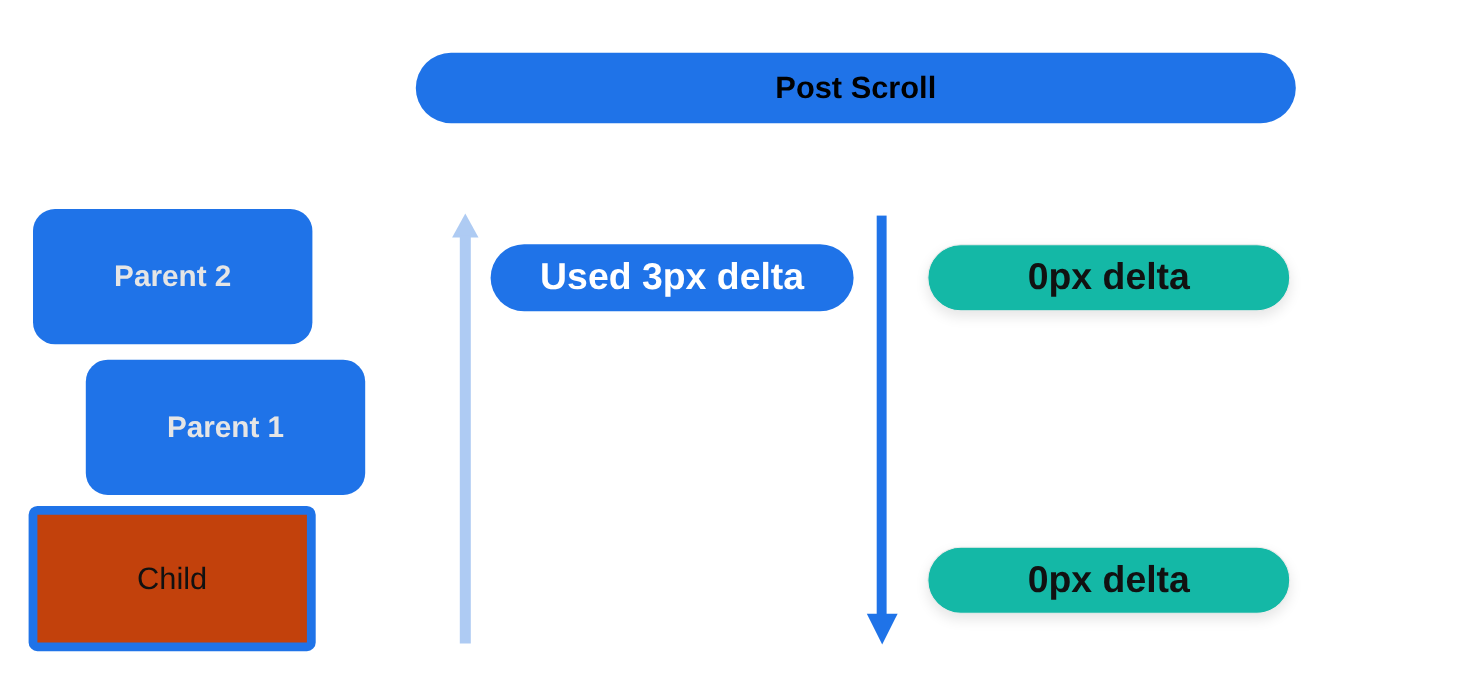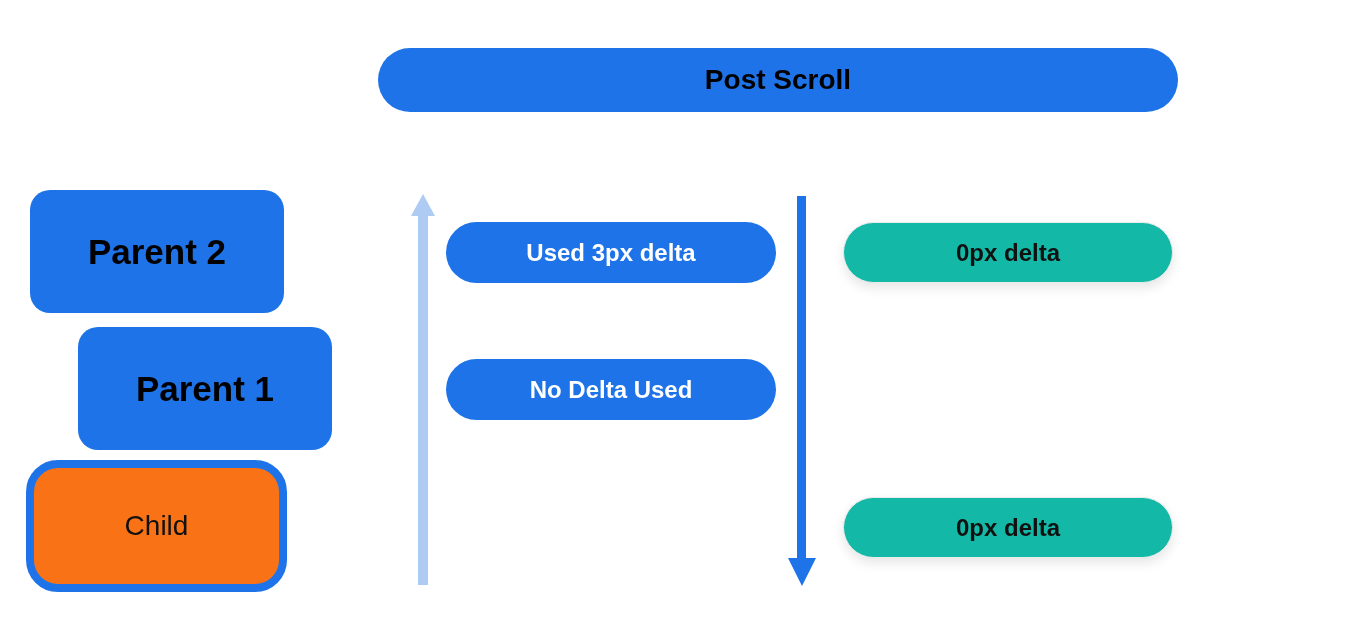--- a/index.html
+++ b/index.html
@@ -34,31 +34,31 @@
   }
 
   
   .stack-box {
     position: absolute;
     left: 30px;
     width: 254px; height: 123px;
     background: var(--primary-blue);
     border-radius: 20px;
     display: flex; align-items: center; justify-content: center;
-    color: #000000;
-    font-size: 35px; font-weight: 700;
+    color: #e5e5e5;
+    font-size: 27px; font-weight: 700;
   }
   .pos-parent2 { top: 190px; }
   .pos-parent1 { top: 327px; margin-left: 48px; }
   .stack-box.outlined {
     left: 26px; top: 460px;
     width: 261px; height: 132px;
-    background: #f97316;
+    background: #c2410c;
     border: 8px solid var(--primary-blue);
-    border-radius: 32px;
+    border-radius: 8px;
     color: var(--text-dark);
     font-weight: 500; font-size: 28px;
   }
 
   
   .arrow { position: absolute; }
   .up-arrow-shaft {
     position: absolute;
     left: 418px; top: 214px;
     width: 10px; height: 371px;
@@ -86,21 +86,21 @@
     border-top: 28px solid var(--primary-blue);
   }
   .down-arrow-shaft { background: var(--primary-blue); }
 
   
   .delta-pill {
     position: absolute;
     width: 330px; height: 61px;
     border-radius: 31px;
     display: flex; align-items: center; justify-content: center;
-    font-size: 24px;
+    font-size: 34px;
   }
   .delta-pill.filled {
     background: var(--primary-blue);
     color: #ffffff;
     font-weight: 700;
   }
   .delta-pill.outlined {
     background: #14b8a6;
     border: 1px solid var(--pill-border);
     box-shadow: 0 5px 12px rgba(0,0,0,0.10);
@@ -137,23 +137,20 @@
   </div>
 
   <div class="arrow">
     <div class="down-arrow-shaft"></div>
     <div class="down-arrow-head"></div>
   </div>
 
   <div class="delta-pill filled pos-used">
     <span>Used 3px delta</span>
   </div>
-  <div class="delta-pill filled pos-none">
-    <span>No Delta Used</span>
-  </div>
   <div class="delta-pill outlined pos-zero1">
     <span>0px delta</span>
   </div>
   <div class="delta-pill outlined pos-zero2">
     <span>0px delta</span>
   </div>
 
 </div>
 
 </body></html>

